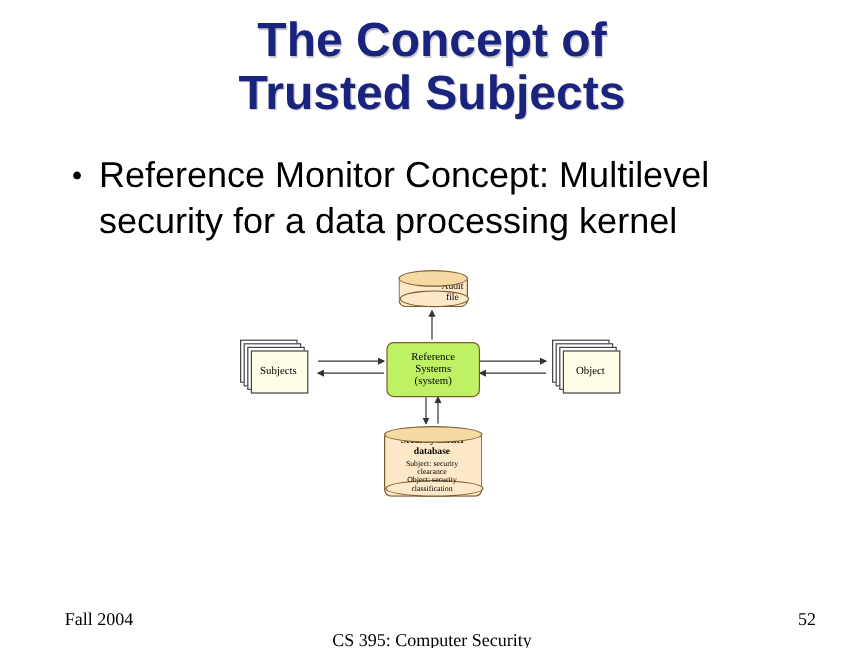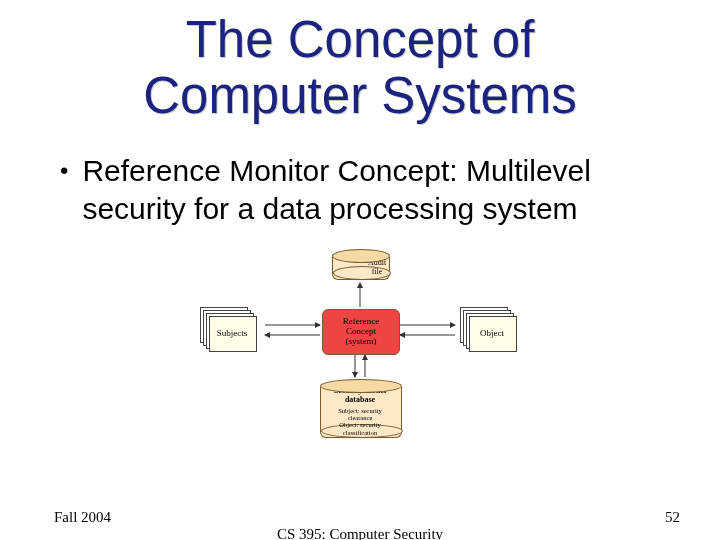--- a/index.html
+++ b/index.html
@@ -8,22 +8,22 @@
     width: 720px;
     height: 540px;
     background: #fff;
     font-family: "Comic Sans MS", "Comic Sans", cursive, sans-serif;
     position: relative;
     overflow: hidden;
   }
   .title {
     text-align: center;
     color: #1a237e;
-    font-weight: normal;
-    font-size: 51px;
+    font-weight: bold;
+    font-size: 40px;
     line-height: 1.1;
     padding-top: 12px;
     text-shadow: 1px 1px 0 #ccc;
   }
   .bullet-wrap {
     margin-top: 28px;
     padding-left: 60px;
     padding-right: 60px;
   }
   .bullet {
@@ -80,21 +80,21 @@
     width: 46px; height: 34px;
     display: flex; align-items: center; justify-content: center;
     font-family: "Times New Roman", serif;
     font-size: 9px;
     color: #000;
   }
   .rm-box {
     position: absolute;
     left: 142px; top: 66px;
     width: 76px; height: 44px;
-    background: #ef4444;
+    background: #bef264;
     border: 1px solid #7a5c2e;
     border-radius: 6px;
     display: flex; flex-direction: column;
     align-items: center; justify-content: center;
     font-family: "Times New Roman", serif;
     font-size: 9px; line-height: 1.1;
     text-align: center;
   }
   .cyl {
     position: absolute;
@@ -135,27 +135,27 @@
     position: absolute;
     left: 0; top: 0;
     width: 360px; height: 200px;
   }
 </style>
 </head>
 <body>
 
 <div class="title">
   <span>The Concept of</span><br>
-  <span>Computer Systems</span>
+  <span>Trusted Subjects</span>
 </div>
 
 <div class="bullet-wrap">
   <div class="bullet">
     <span class="dot">•</span>
-    <span>Reference Monitor Concept: Multilevel security for a data processing system</span>
+    <span>Reference Monitor Concept: Multilevel security for a data processing kernel</span>
   </div>
 </div>
 
 <div class="diagram">
 
   <svg class="arrows">
     <defs>
       <marker id="ah" markerWidth="6" markerHeight="6" refX="5" refY="3" orient="auto">
         <path d="M0,0 L6,3 L0,6 Z" fill="#333"></path>
       </marker>
@@ -184,21 +184,21 @@
   <div class="stack" style="left:280px; top:64px;">
     <div class="sheet s1"></div>
       <div class="sheet s2"></div>
       <div class="sheet s3"></div>
       <div class="sheet s4"></div>
     <div class="lbl">Object</div>
   </div>
 
   <div class="rm-box">
     <span>Reference</span>
-    <span>Concept</span>
+    <span>Systems</span>
     <span>(system)</span>
   </div>
 
   <div class="cyl" style="left:152px; top:6px;">
     <div class="top"></div>
     <div class="body" style="height:22px; position:relative; margin-top:-6px;">
       <div class="cap"></div>
     </div>
     <div class="text" style="top:10px;margin-left:34px;">
       <span>Audit</span><br>

